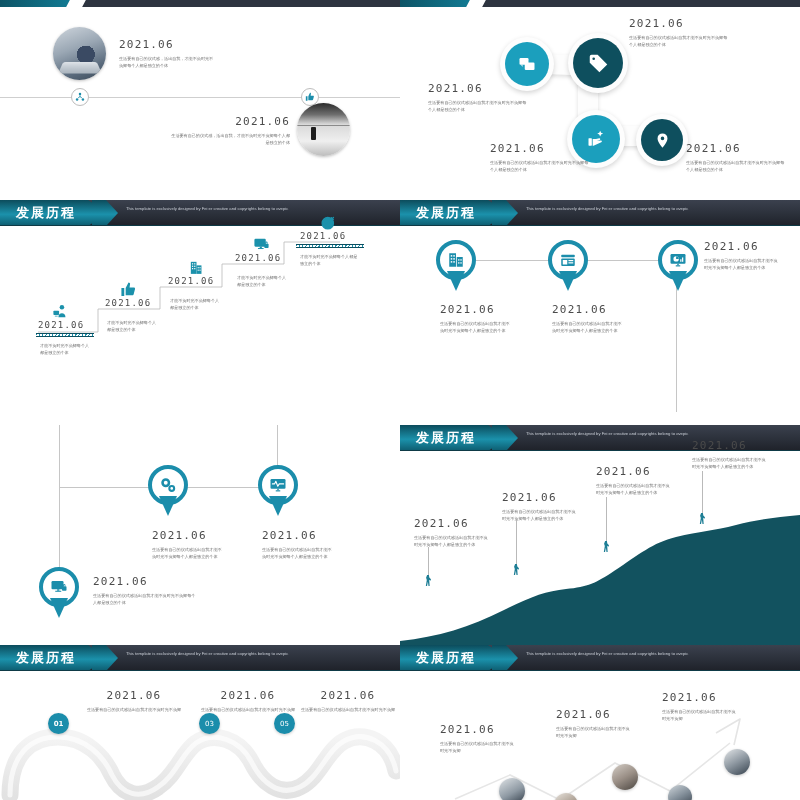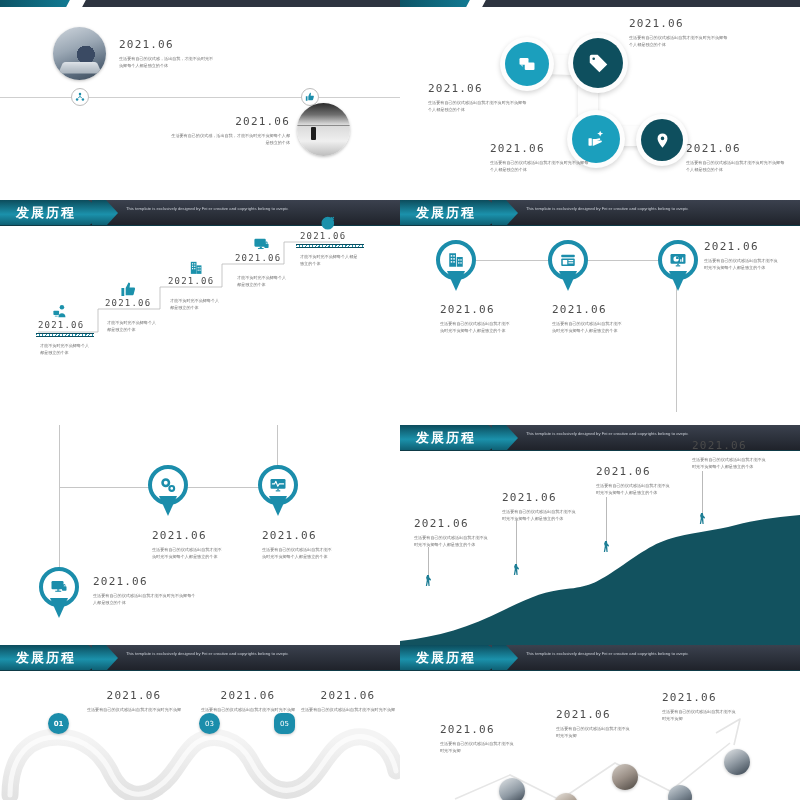--- a/index.html
+++ b/index.html
@@ -506,21 +506,21 @@
       <div class="date">2021.06</div>
       <div class="desc" style="margin-top:4px;">生活要有自己的仪式感活出自我才能不负时光不负卿</div>
     </div>
 
     <div class="numdot" style="left:162px;top:68px;margin-left:37px;">03</div>
     <div style="position:absolute;left:194px;top:44px;text-align:center;width:108px;">
       <div class="date">2021.06</div>
       <div class="desc" style="margin-top:4px;">生活要有自己的仪式感活出自我才能不负时光不负卿</div>
     </div>
 
-    <div class="numdot" style="left:274px;top:68px;border-radius:7px;">05</div>
+    <div class="numdot" style="left:274px;top:68px;">05</div>
     <div style="position:absolute;left:300px;top:44px;text-align:center;width:96px;">
       <div class="date">2021.06</div>
       <div class="desc" style="margin-top:4px;">生活要有自己的仪式感活出自我才能不负时光不负卿</div>
     </div>
   </div>
 
   <div class="slide s8">
     <div class="banner">
       <div class="chev"></div>
       <div class="chev2"></div>

